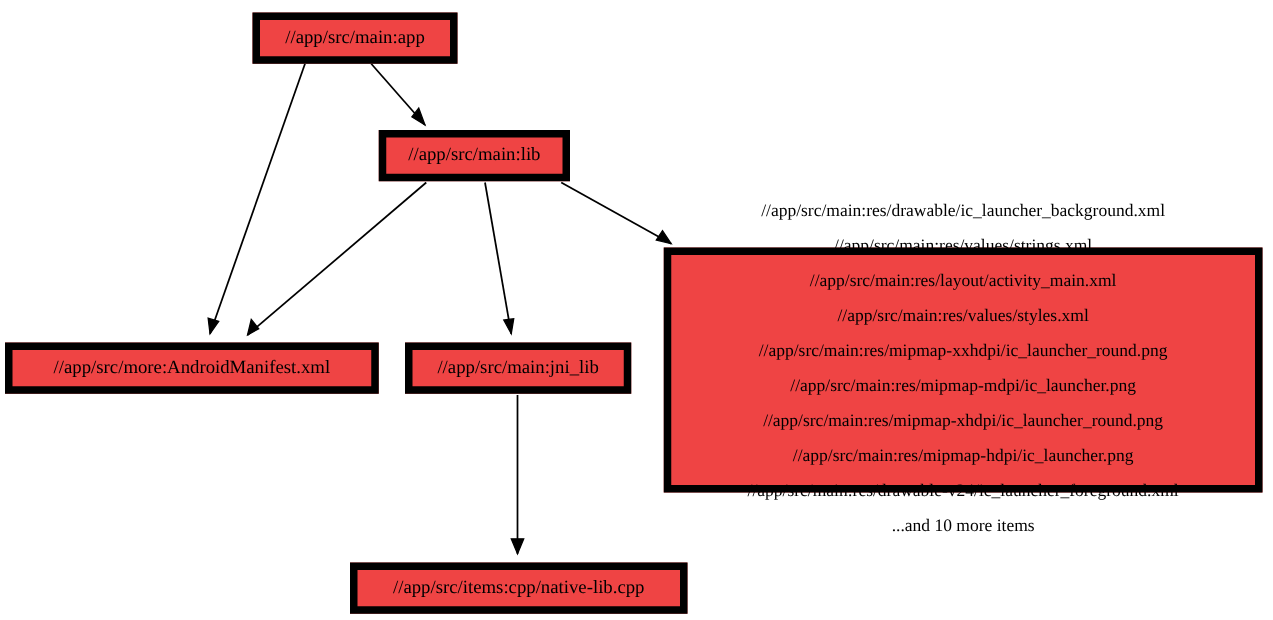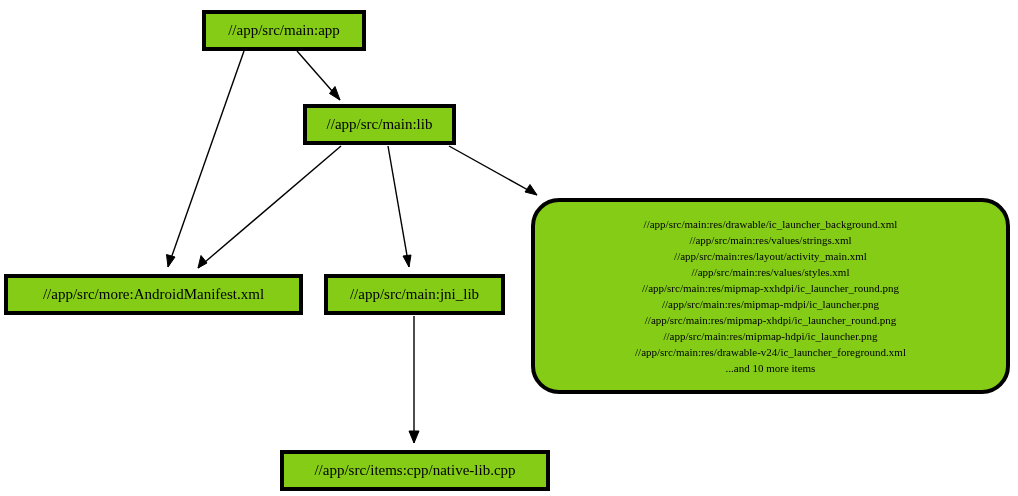--- a/index.html
+++ b/index.html
@@ -23,36 +23,35 @@
     position: absolute;
     left: 0;
     top: 0;
     width: 1018px;
     height: 496px;
     pointer-events: none;
   }
   .node {
     position: absolute;
     box-sizing: border-box;
-    border: 4px solid #d946ef;
-    background: #84cc16;
+    border: 6px solid #d946ef;
+    background: #ef4444;
     display: flex;
     align-items: center;
     justify-content: center;
     text-align: center;
     color: #000000;
     font-size: 15px;
     line-height: 19.4px;
     white-space: pre;
     letter-spacing: 0px;
   }
   .node.multiline {
-    font-size: 11px;
-    line-height: 16px;
-    border-radius: 28px;
+    font-size: 14px;
+    line-height: 28px;
   }
   .node-label {
     display: block;
     width: 100%;
     white-space: pre;
   }
 </style>
 </head>
 <body>
 

